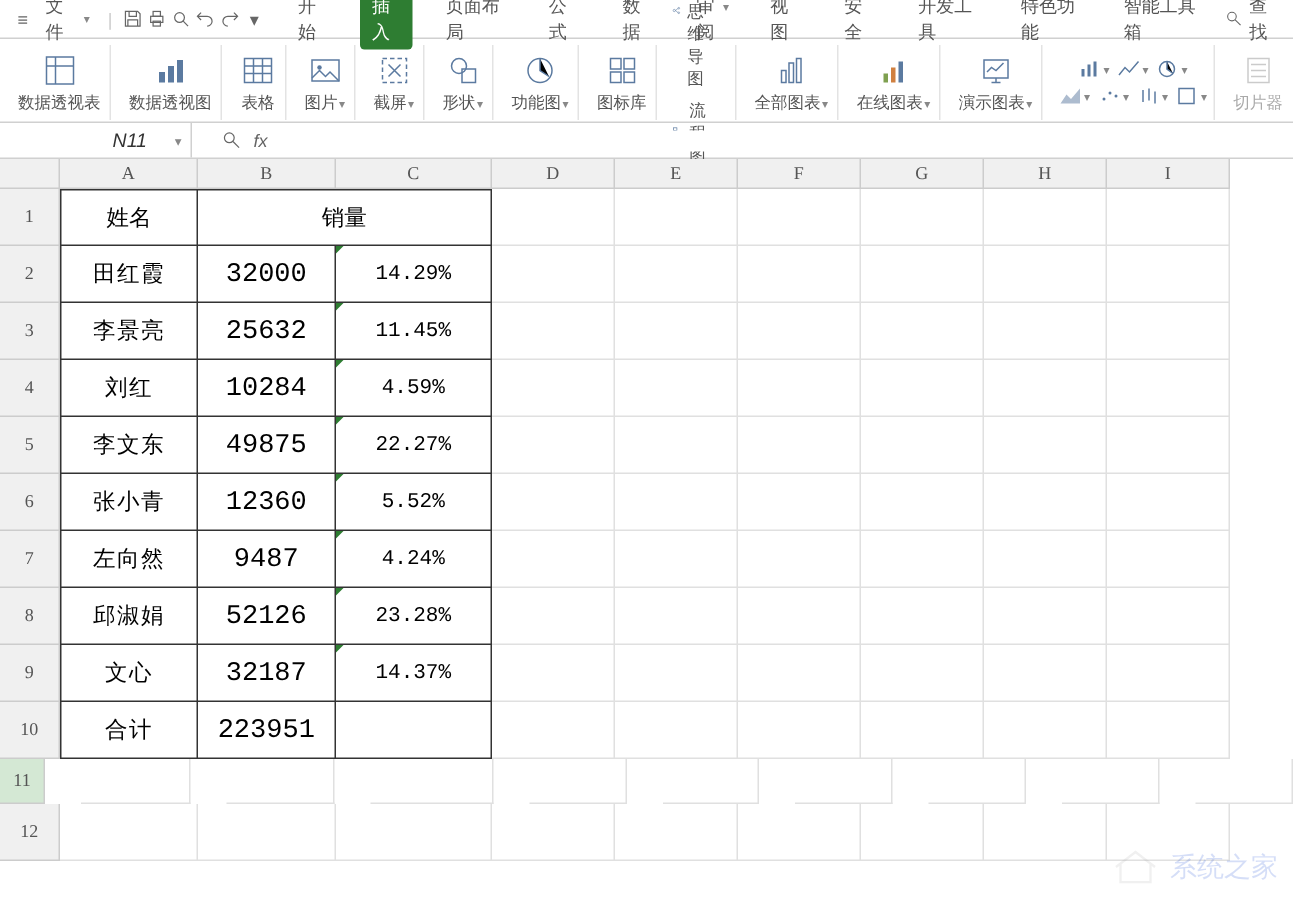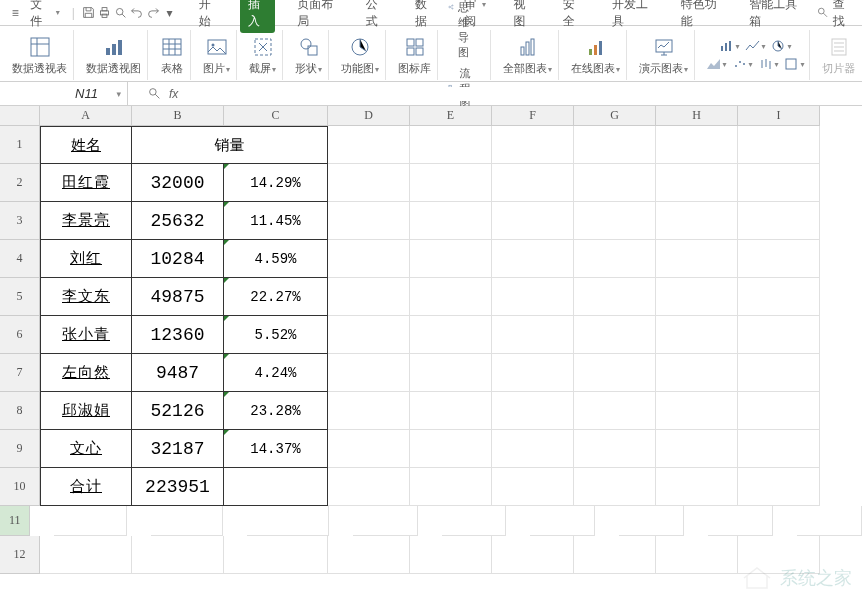--- a/index.html
+++ b/index.html
@@ -47,33 +47,33 @@
 .row-h.sel { background: #d4e8d4; }
 .cell { border-right: 1px solid #e0e0e0; border-bottom: 1px solid #e0e0e0; display: flex; align-items: center; font-size: 14px; padding: 0 6px; }
 .cell.ca { width: 92px; } .cell.cb { width: 92px; } .cell.cc { width: 104px; }
 .cell.cd, .cell.ce, .cell.cf, .cell.cg, .cell.ch, .cell.ci { width: 82px; }
 
 .r1 { height: 38px; } .r-data { height: 38px; } .r-short { height: 30px; gap: 24px; }
 
 
 .tbl-t { border-top: 1.5px solid #333; }
 .tbl-b { border-bottom: 1.5px solid #333 !important; }
-.tbl-l { border-left: 1.5px solid #333; text-decoration: underline; }
+.tbl-l { border-left: 1.5px solid #333; }
 .tbl-r { border-right: 1.5px solid #333 !important; }
 .thin-b { border-bottom: 1px solid #333 !important; }
 .thin-r { border-right: 1px solid #333 !important; }
 .name-cell { font-family: SimSun, serif; font-size: 15px; justify-content: center; letter-spacing: 1px; }
 .hdr-cell { font-family: SimSun, serif; font-size: 15px; justify-content: center; }
 .num-cell { font-family: Courier, monospace; font-size: 18px; justify-content: center; }
 .pct-cell { font-family: Courier, monospace; font-size: 14px; justify-content: center; }
 .green-mark { position: relative; }
 .green-mark::before { content:""; position:absolute; top:0; left:0; border-top:5px solid #2e7d32; border-right:5px solid transparent; }
 
 
-.watermark { position: absolute; right: 10px; bottom: 10px; opacity: 0.18; font-size: 18px; color: #0f766e; font-family: SimSun; display:flex; align-items:center; gap:6px;}
+.watermark { position: absolute; right: 10px; bottom: 10px; opacity: 0.18; font-size: 18px; color: #1d4ed8; font-family: SimSun; display:flex; align-items:center; gap:6px;}
 .watermark svg { opacity:0.7; }
 
 svg { display: block; }
 </style>
 </head>
 <body>
 
 <div class="menubar">
   <span class="quick-icon">≡</span>
   <span class="menu-file">

